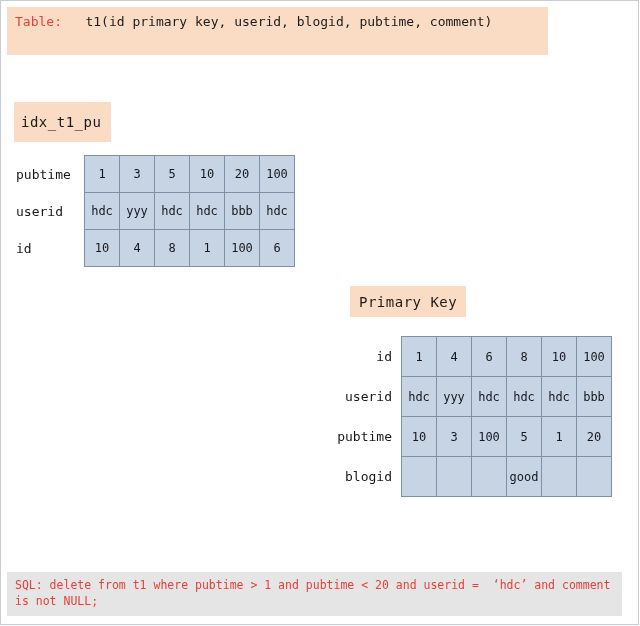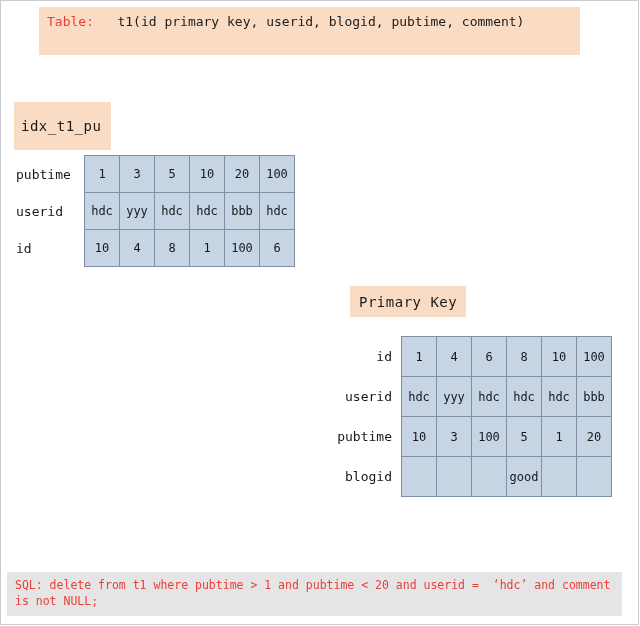--- a/index.html
+++ b/index.html
@@ -29,21 +29,20 @@
   
   .header-banner {
     position: absolute;
     left: 7px;
     top: 7px;
     width: 541px;
     height: 48px;
     background: #fadcc4;
     box-sizing: border-box;
     padding: 4px 8px 0 8px;
-    margin-left: 32px;
   }
   .header-line {
     font-size: 13px;
     line-height: 21px;
     color: #1b1b1b;
     white-space: pre;
     letter-spacing: 0px;
   }
   .kw {
     color: #e8403a;
@@ -58,21 +57,21 @@
     display: flex;
     align-items: center;
     box-sizing: border-box;
     padding-left: 7px;
     letter-spacing: 0.5px;
   }
   #idx-chip {
     left: 14px;
     top: 102px;
     width: 97px;
-    height: 48px;
+    height: 40px;
   }
   #pk-chip {
     left: 350px;
     top: 286px;
     width: 116px;
     height: 31px;
     padding-left: 9px;
   }
 
   

